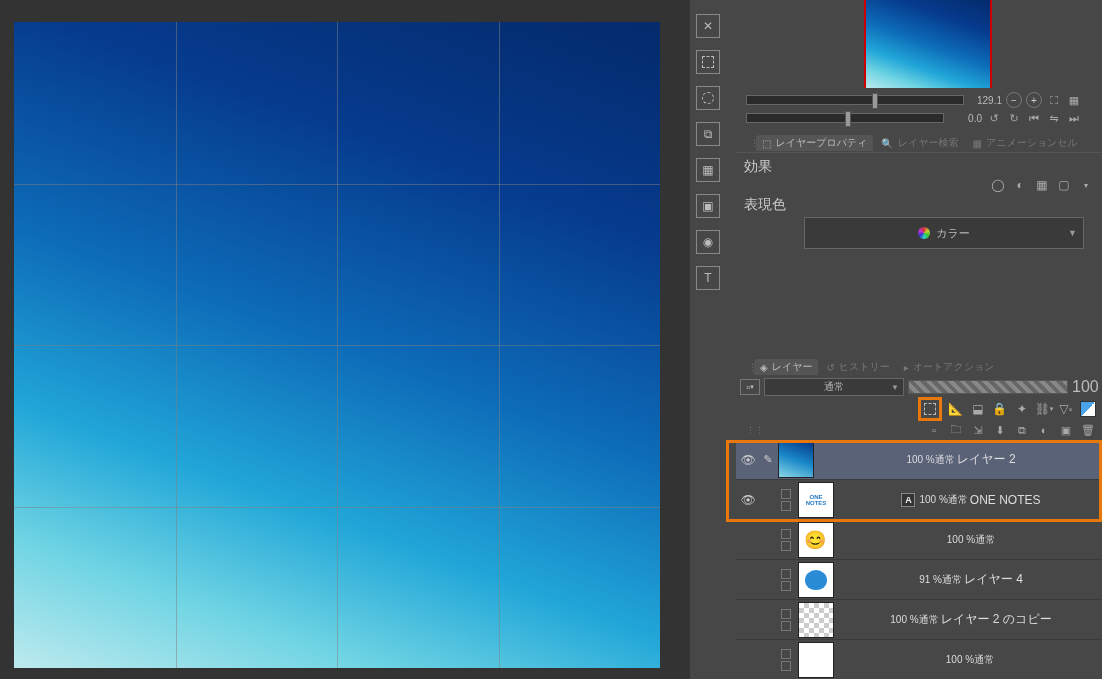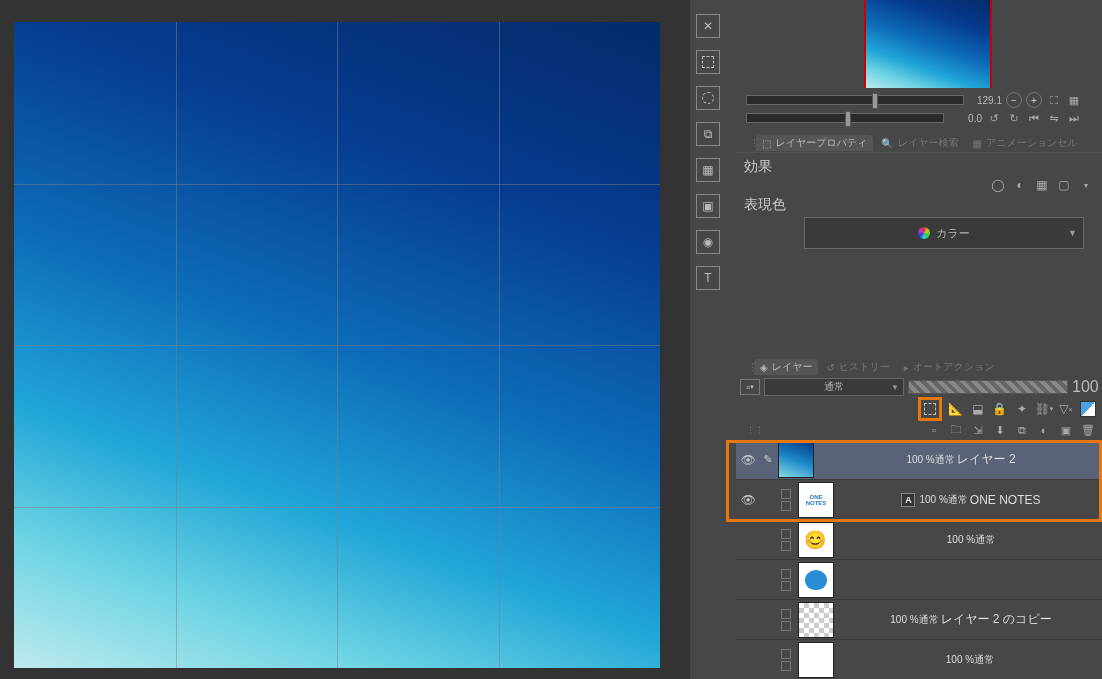--- a/index.html
+++ b/index.html
@@ -303,20 +303,26 @@
           <div class="edit-col"></div>
           <div class="checks-col">
             <div class="sq"></div>
             <div class="sq"></div>
           </div>
           <div class="thumb-col">
             <div class="thumb-slime">
               <div class="s"></div>
             </div>
           </div>
+          <div class="info-col">
+            <div class="l1">
+              <span>91 %通常</span>
+            </div>
+            <div class="l2">レイヤー 4</div>
+          </div>
         </div>
         <div class="layer-row">
           <div class="vis-col"></div>
           <div class="edit-col"></div>
           <div class="checks-col">
             <div class="sq"></div>
             <div class="sq"></div>
           </div>
           <div class="thumb-col">
             <div class="thumb-checker"></div>

